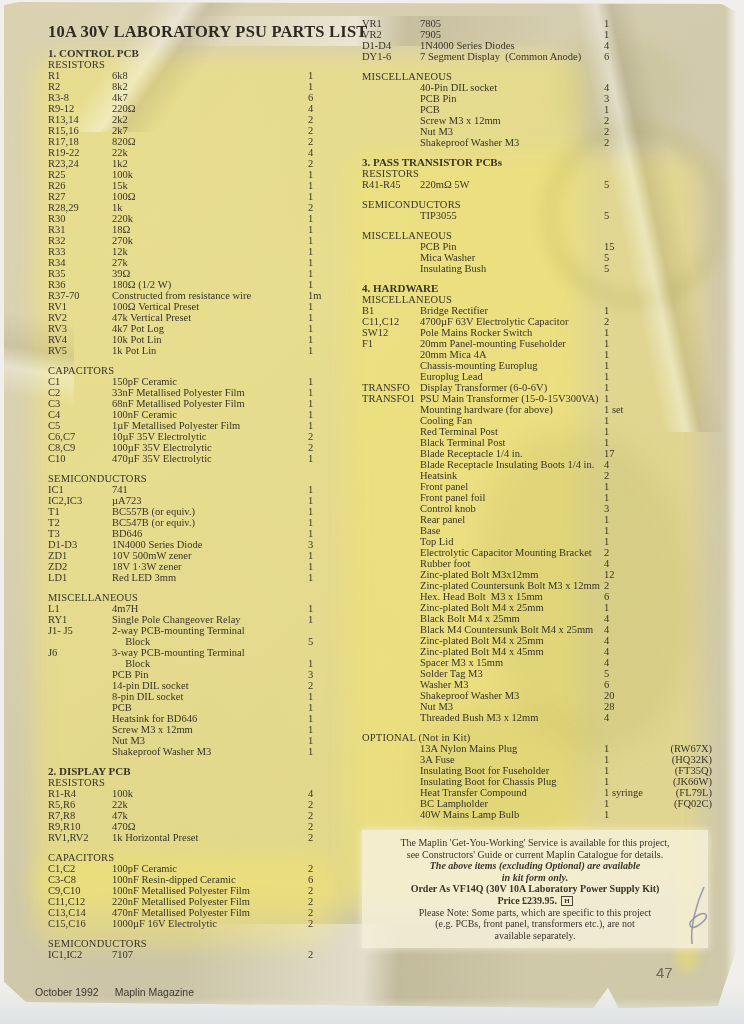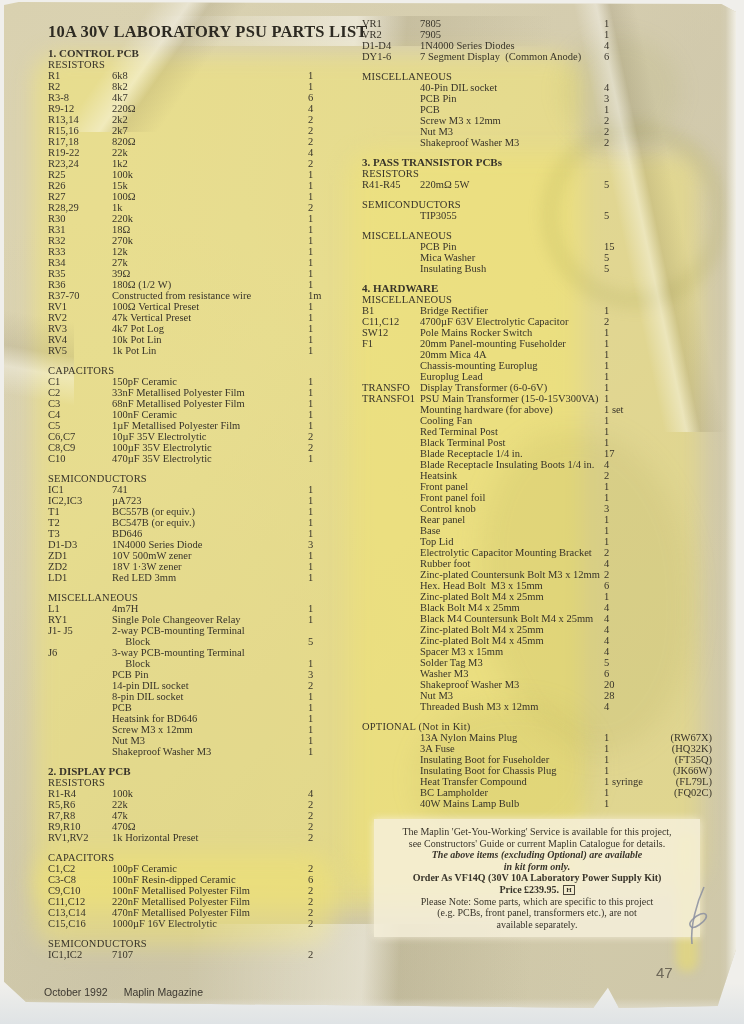--- a/index.html
+++ b/index.html
@@ -51,28 +51,28 @@
   .row .ref{flex:none;}
   .row .desc{flex:1 1 auto;min-width:0;overflow:visible;}
   .row .qty{flex:none;align-self:flex-end;}
   .row .code{flex:none;align-self:flex-end;text-align:right;}
   .col-left .ref{width:64px;}
   .col-left .qty{width:28px;}
   .col-right .ref{width:58px;}
   .col-right .qty{width:50px;}
   .col-right .code{width:58px;}
 
-  .note{margin-top:10px;margin-left:12px;width:326px;background:rgba(246,240,218,.85);
-        padding:7px 0;text-align:center;font-size:10px;line-height:11.6px;box-shadow:0 0 8px rgba(246,240,218,.9);}
+  .note{margin-top:10px;margin-left:0;width:326px;background:rgba(246,240,218,.85);
+        padding:7px 10px;text-align:center;font-size:10px;line-height:11.6px;box-shadow:0 0 8px rgba(246,240,218,.9);}
   .note-line.p{font-weight:normal;}
   .note-line.b{font-weight:bold;}
   .note-line.bi{font-weight:bold;font-style:italic;}
   .tagbox{display:inline-block;border:1px solid #4c473b;font-size:7px;line-height:8px;padding:0 2px;margin-left:4px;vertical-align:1px;font-style:normal;}
 
-  .footer{position:absolute;left:40px;top:984px;display:flex;gap:16px;
+  .footer{position:absolute;left:31px;top:984px;display:flex;gap:16px;
           font-family:"Liberation Sans","DejaVu Sans",sans-serif;font-size:10.5px;color:#3c3830;}
   .pagenum{position:absolute;left:652px;top:962px;font-family:"Liberation Sans",sans-serif;font-size:15px;color:#6d6758;}
   .penmark{position:absolute;left:672px;top:882px;pointer-events:none;}
 </style>
 </head>
 <body>
 
 <div class="page">
   <div class="hl hl1"></div>
   <div class="hl hl2"></div>
@@ -225,20 +225,21 @@
         <div class="row"><span class="ref"></span><span class="desc">Blade Receptacle Insulating Boots 1/4 in.</span><span class="qty">4</span><span class="code"></span></div>
         <div class="row"><span class="ref"></span><span class="desc">Heatsink</span><span class="qty">2</span><span class="code"></span></div>
         <div class="row"><span class="ref"></span><span class="desc">Front panel</span><span class="qty">1</span><span class="code"></span></div>
         <div class="row"><span class="ref"></span><span class="desc">Front panel foil</span><span class="qty">1</span><span class="code"></span></div>
         <div class="row"><span class="ref"></span><span class="desc">Control knob</span><span class="qty">3</span><span class="code"></span></div>
         <div class="row"><span class="ref"></span><span class="desc">Rear panel</span><span class="qty">1</span><span class="code"></span></div>
         <div class="row"><span class="ref"></span><span class="desc">Base</span><span class="qty">1</span><span class="code"></span></div>
         <div class="row"><span class="ref"></span><span class="desc">Top Lid</span><span class="qty">1</span><span class="code"></span></div>
         <div class="row"><span class="ref"></span><span class="desc">Electrolytic Capacitor Mounting Bracket</span><span class="qty">2</span><span class="code"></span></div>
         <div class="row"><span class="ref"></span><span class="desc">Rubber foot</span><span class="qty">4</span><span class="code"></span></div>
+        <div class="row"><span class="ref"></span><span class="desc">Zinc-plated Bolt M3x12mm</span><span class="qty">12</span><span class="code"></span></div>
         <div class="row"><span class="ref"></span><span class="desc">Zinc-plated Countersunk Bolt M3 x 12mm</span><span class="qty">2</span><span class="code"></span></div>
         <div class="row"><span class="ref"></span><span class="desc">Hex. Head Bolt  M3 x 15mm</span><span class="qty">6</span><span class="code"></span></div>
         <div class="row"><span class="ref"></span><span class="desc">Zinc-plated Bolt M4 x 25mm</span><span class="qty">1</span><span class="code"></span></div>
         <div class="row"><span class="ref"></span><span class="desc">Black Bolt M4 x 25mm</span><span class="qty">4</span><span class="code"></span></div>
         <div class="row"><span class="ref"></span><span class="desc">Black M4 Countersunk Bolt M4 x 25mm</span><span class="qty">4</span><span class="code"></span></div>
         <div class="row"><span class="ref"></span><span class="desc">Zinc-plated Bolt M4 x 25mm</span><span class="qty">4</span><span class="code"></span></div>
         <div class="row"><span class="ref"></span><span class="desc">Zinc-plated Bolt M4 x 45mm</span><span class="qty">4</span><span class="code"></span></div>
         <div class="row"><span class="ref"></span><span class="desc">Spacer M3 x 15mm</span><span class="qty">4</span><span class="code"></span></div>
         <div class="row"><span class="ref"></span><span class="desc">Solder Tag M3</span><span class="qty">5</span><span class="code"></span></div>
         <div class="row"><span class="ref"></span><span class="desc">Washer M3</span><span class="qty">6</span><span class="code"></span></div>

